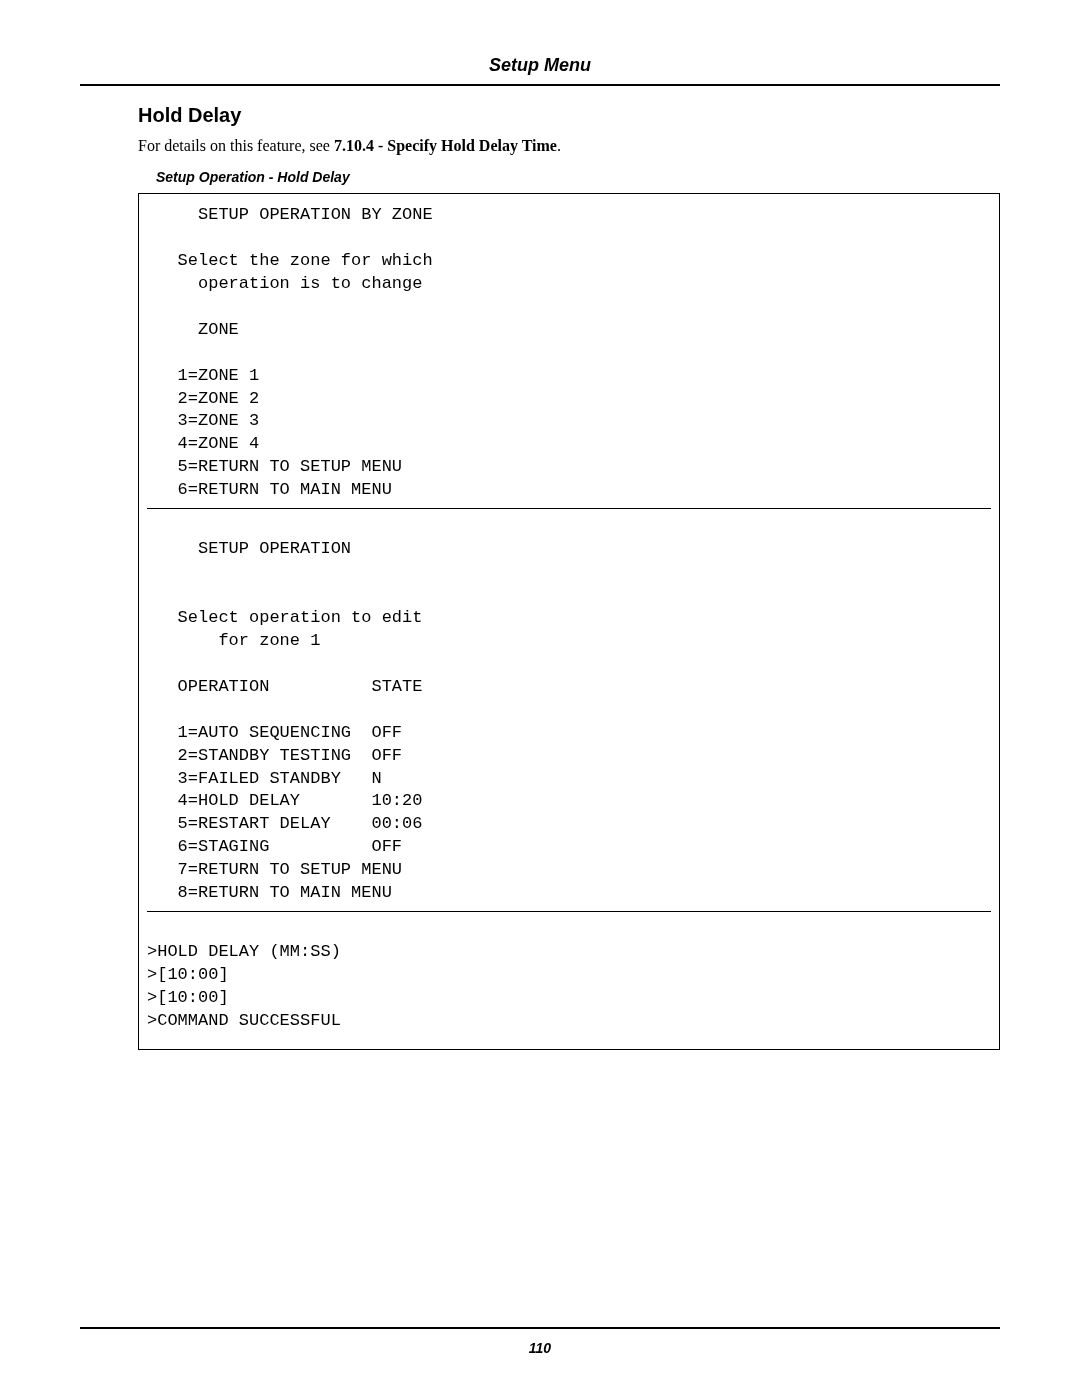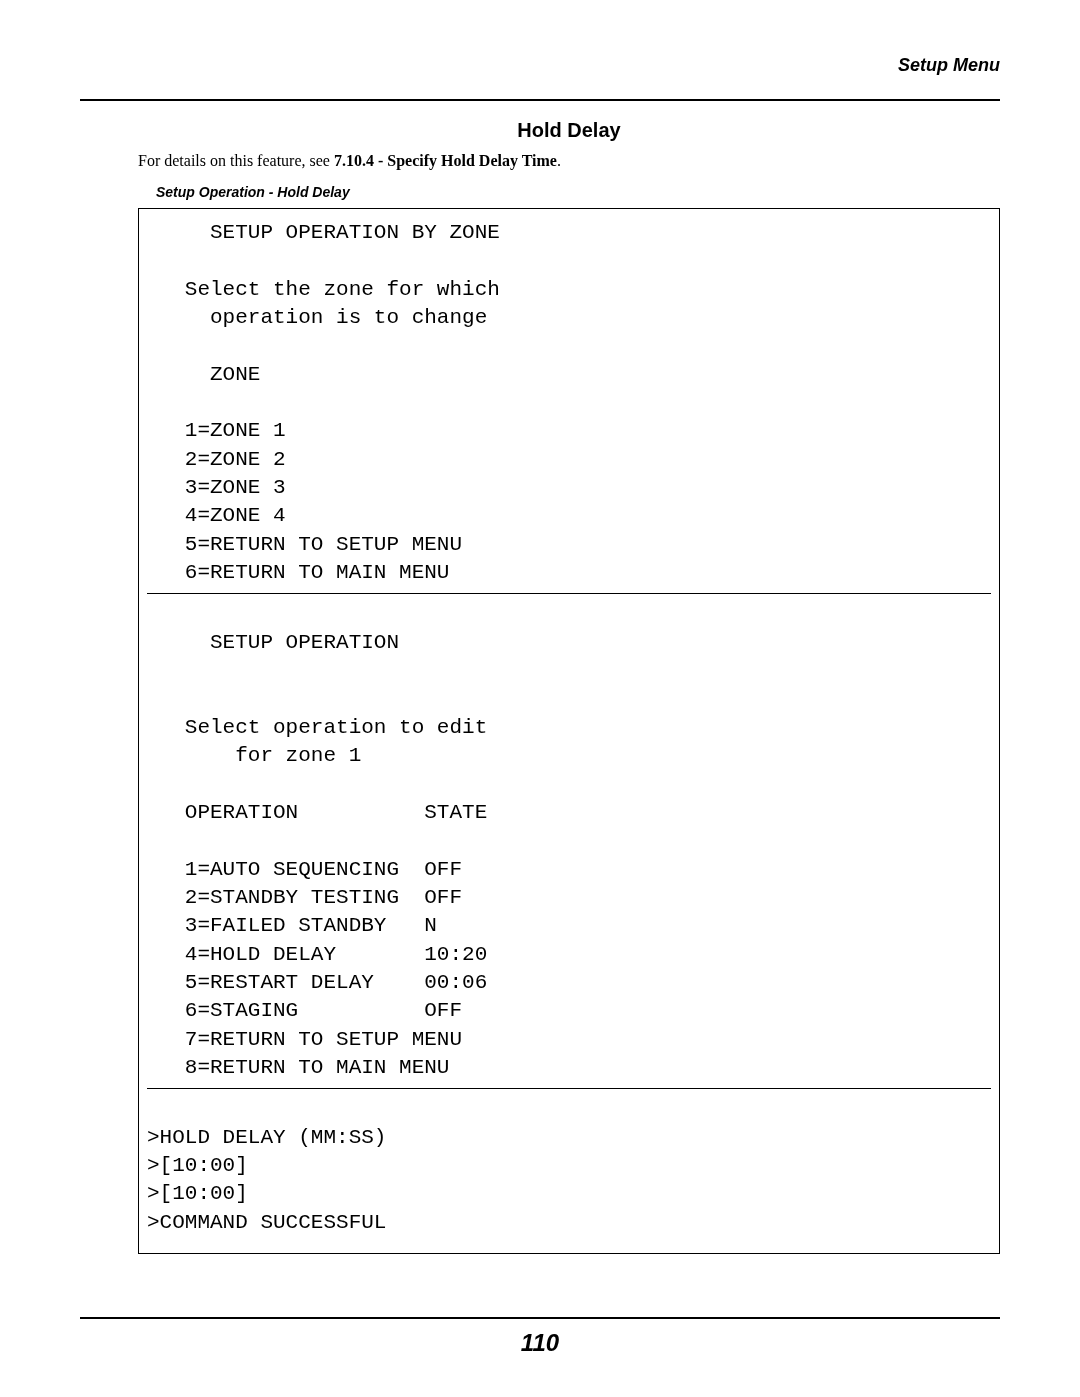--- a/index.html
+++ b/index.html
@@ -14,39 +14,38 @@
       font-family: Georgia, 'Times New Roman', serif;
       position: relative;
     }
     .page {
       padding: 55px 80px 40px 80px;
       height: 100%;
       position: relative;
     }
     .header-row {
       border-bottom: 2px solid #000;
-      padding-bottom: 23px;
+      padding-bottom: 8px;
       margin-bottom: 18px;
-      text-align: right;
+      text-align: center;
     }
     .header-text {
       font-style: italic;
       font-weight: bold;
       font-size: 18px;
       font-family: Arial, Helvetica, sans-serif;
     }
     .content {
       padding-left: 58px;
     }
     .section-title {
       font-weight: bold;
       font-size: 20px;
       font-family: Arial, Helvetica, sans-serif;
       margin-bottom: 10px;
-      text-align: center;
     }
     .intro-para {
       font-size: 16px;
       font-family: 'Century Schoolbook', Georgia, serif;
       margin-bottom: 14px;
     }
     .intro-bold {
       font-weight: bold;
     }
     .figure-caption {
@@ -54,21 +53,21 @@
       font-weight: bold;
       font-size: 14px;
       font-family: Arial, Helvetica, sans-serif;
       margin-left: 18px;
       margin-bottom: 8px;
     }
     .terminal-box {
       border: 1.5px solid #000;
       padding: 10px 8px 12px 8px;
       font-family: 'Courier New', Courier, monospace;
-      font-size: 21px;
+      font-size: 17px;
       line-height: 1.35;
       background: #fff;
     }
     .term-section {
       white-space: pre;
       padding-bottom: 4px;
     }
     .term-hr {
       border: none;
       border-top: 1px solid #000;
@@ -83,21 +82,21 @@
       left: 0;
       right: 0;
       border-top: 2px solid #000;
       margin: 0 80px;
       text-align: center;
       padding-top: 10px;
     }
     .page-num {
       font-style: italic;
       font-weight: bold;
-      font-size: 24px;
+      font-size: 14px;
       font-family: Arial, Helvetica, sans-serif;
     }
   </style>
 </head>
 <body>
 
 <div class="page">
 
   <div class="header-row">
     <span class="header-text">Setup Menu</span>

